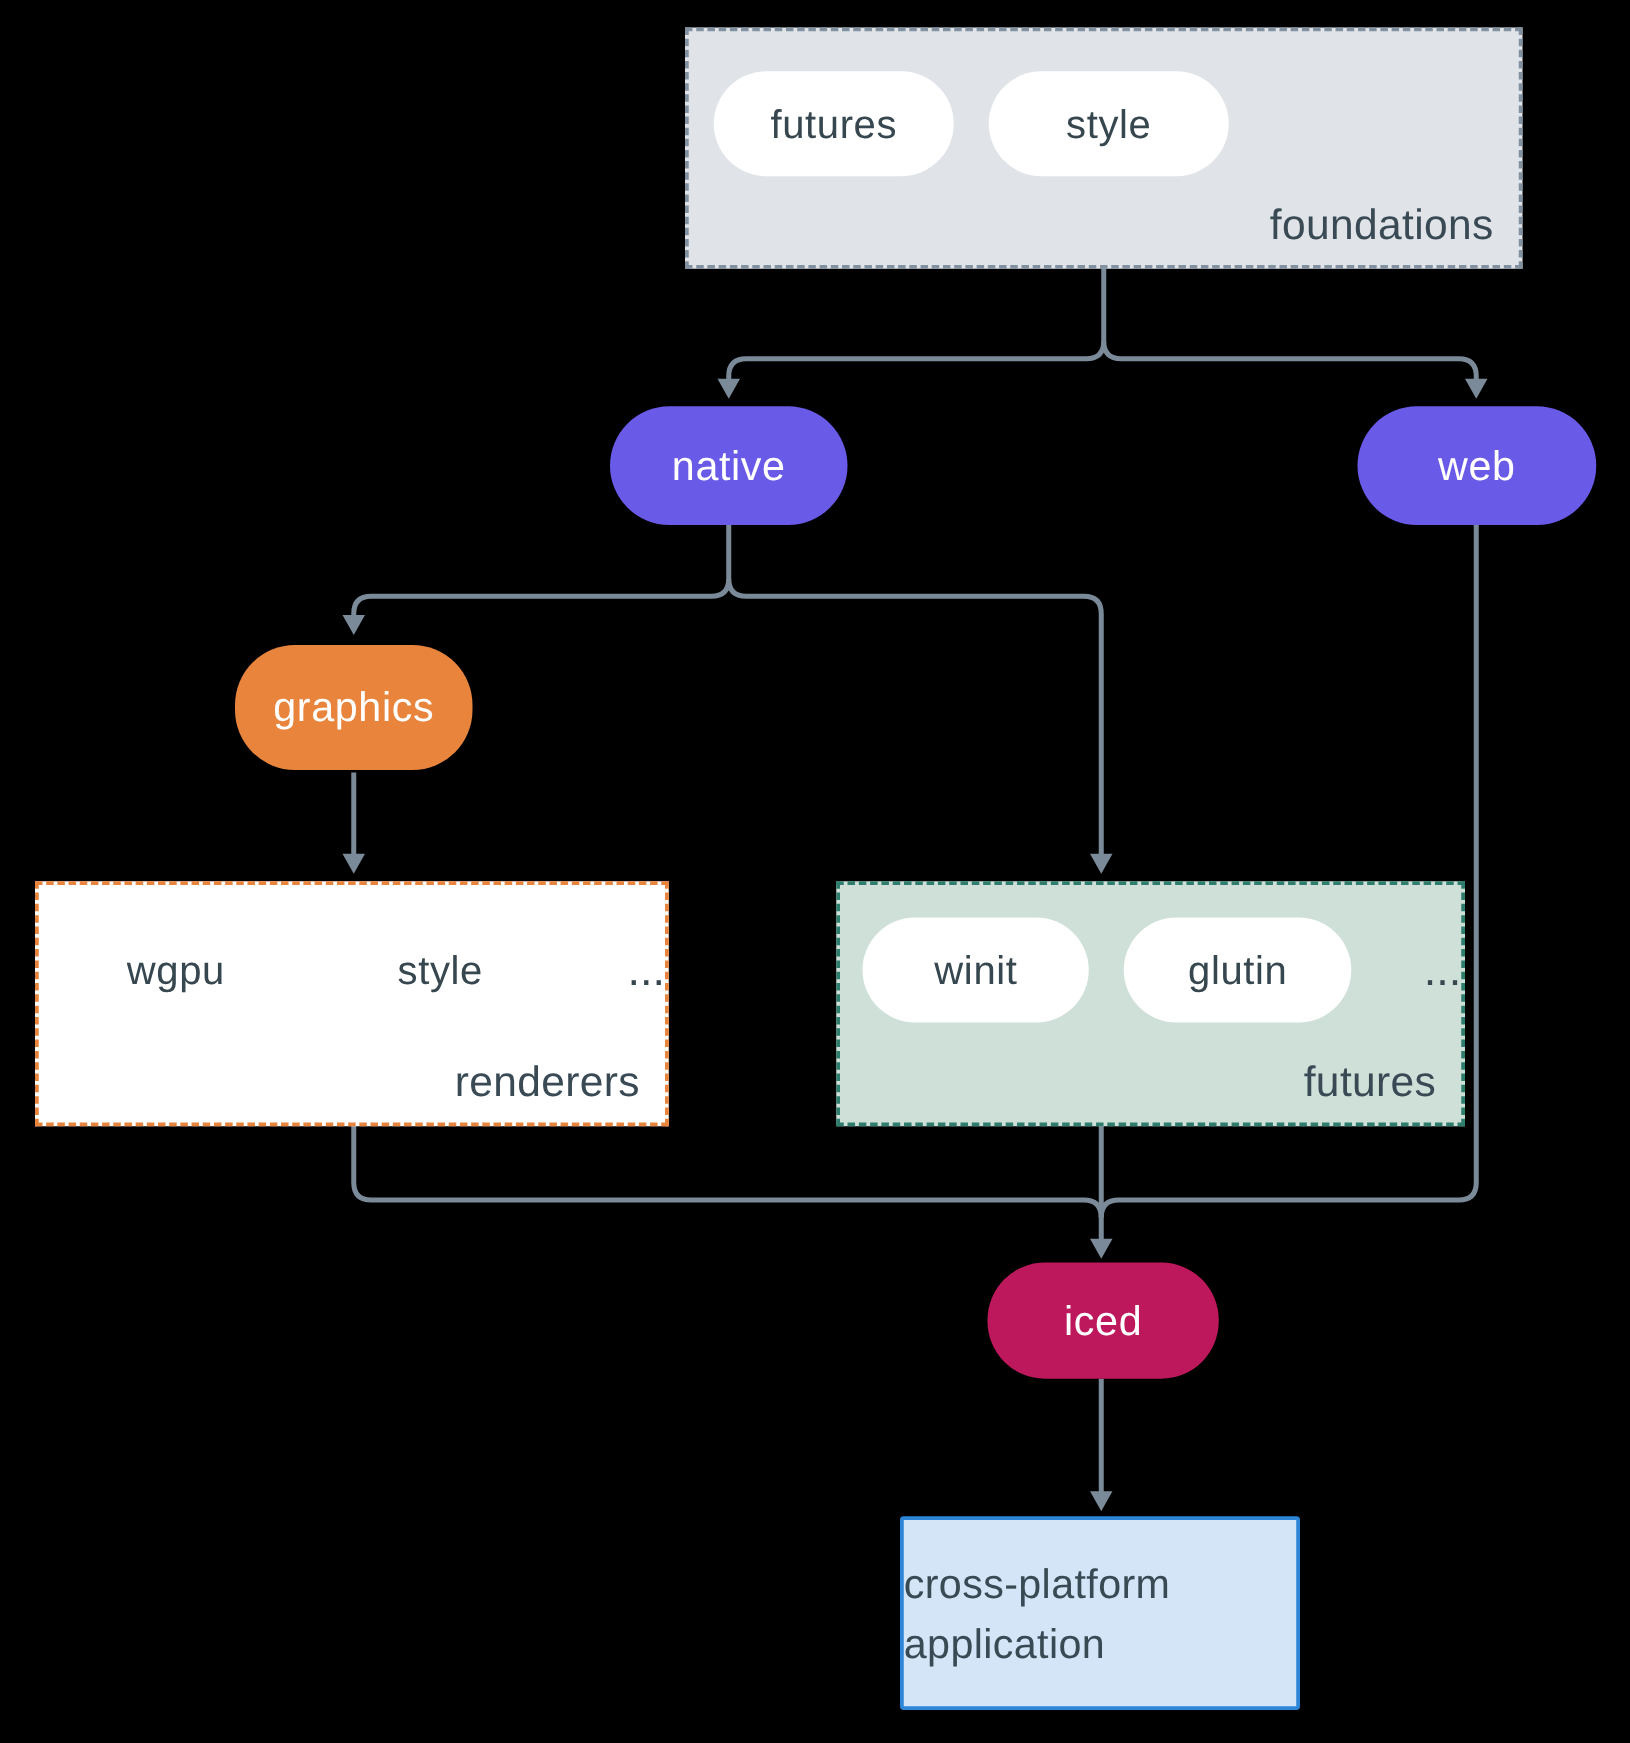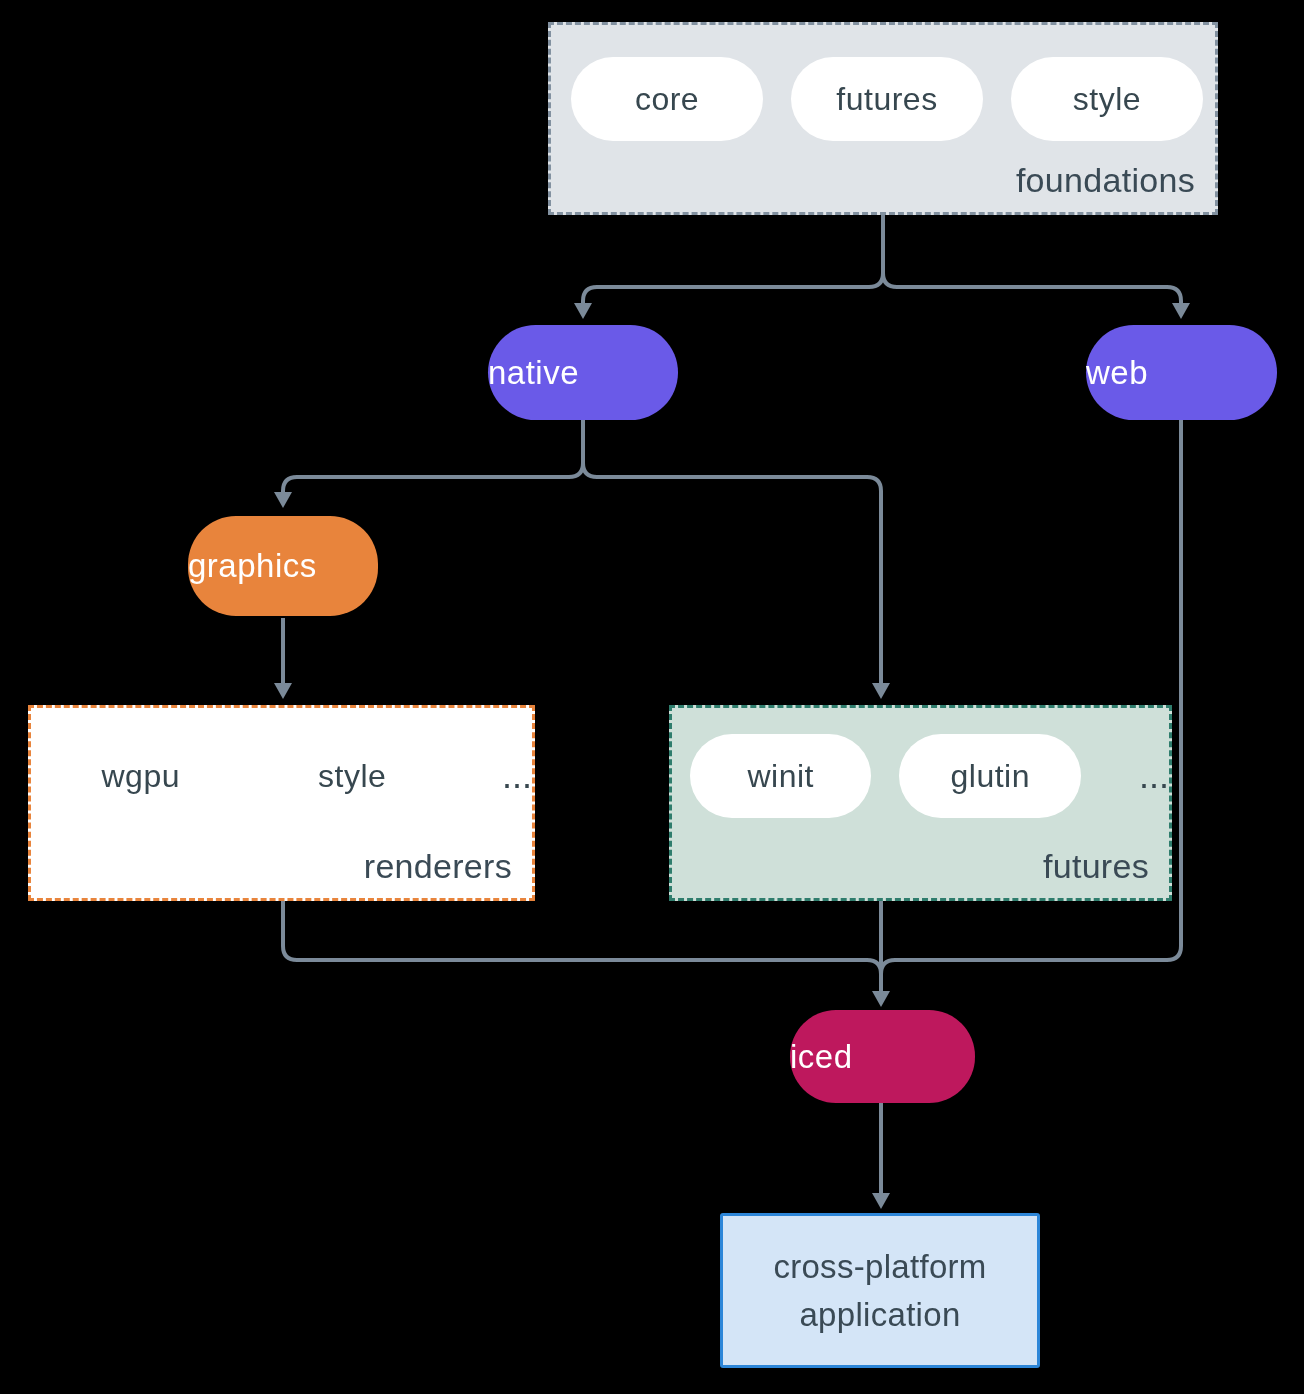--- a/index.html
+++ b/index.html
@@ -1,21 +1,21 @@
 <!DOCTYPE html>
 <html><head>
 <meta charset="utf-8">
 <style>
   html,body{margin:0;padding:0;background:#000;}
   .canvas{
     position:relative;width:1304px;height:1394px;background:#000;overflow:hidden;
     font-family:"Liberation Sans", sans-serif;
   }
   .connectors{position:absolute;left:0;top:0;z-index:0;}
-  .node{position:absolute;z-index:1;display:flex;align-items:center;}
+  .node{position:absolute;z-index:1;display:flex;align-items:center;justify-content:center;}
   .pill{
     border-radius:48px;color:#fff;font-size:33px;letter-spacing:.5px;
   }
   .pill-purple{background:#6a5ae8;}
   .pill-orange{background:#e8843c;}
   .pill-blue{background:#be185d;}
   .group{
     position:absolute;z-index:1;box-sizing:border-box;
   }
   .group-foundations{background:#e0e4e8;border:3px dashed #8291a0;}
@@ -27,21 +27,21 @@
     display:flex;align-items:center;justify-content:center;
     color:#37474f;font-size:32px;letter-spacing:.5px;
   }
   .ellipsis{color:#37474f;font-size:36px;margin-left:30px;}
   .group-label{
     position:absolute;right:20px;bottom:12px;color:#3a4a55;font-size:34px;letter-spacing:.3px;
   }
   .app-box{
     position:absolute;z-index:1;box-sizing:border-box;
     background:#d4e5f7;border:3px solid #2d86d8;border-radius:3px;
-    display:flex;flex-direction:column;align-items:center;justify-content:center;
+    display:flex;flex-direction:column;align-items:flex-start;justify-content:center;
     color:#3a4a55;font-size:33px;line-height:1.45;letter-spacing:.3px;
   }
 </style>
 </head>
 <body>
 
 <div class="canvas">
 
   <svg class="connectors" width="1304" height="1394" viewBox="0 0 1304 1394">
     <g stroke="#7b8a99" stroke-width="4" fill="none">
@@ -61,23 +61,20 @@
       <polygon points="274,492 292,492 283,508"></polygon>
       <polygon points="872,683 890,683 881,699"></polygon>
       <polygon points="274,683 292,683 283,699"></polygon>
       <polygon points="872,991 890,991 881,1007"></polygon>
       <polygon points="872,1193 890,1193 881,1209"></polygon>
     </g>
   </svg>
 
   <div class="group group-foundations" style="left:548px;top:22px;width:670px;height:193px;">
     <div class="group-row" style="padding:32px 0 0 20px;gap:28px;">
-      <div class="white-pill">
-        <span>core</span>
-      </div>
       <div class="white-pill">
         <span>futures</span>
       </div>
       <div class="white-pill">
         <span>style</span>
       </div>
     </div>
     <div class="group-label">foundations</div>
   </div>
 

